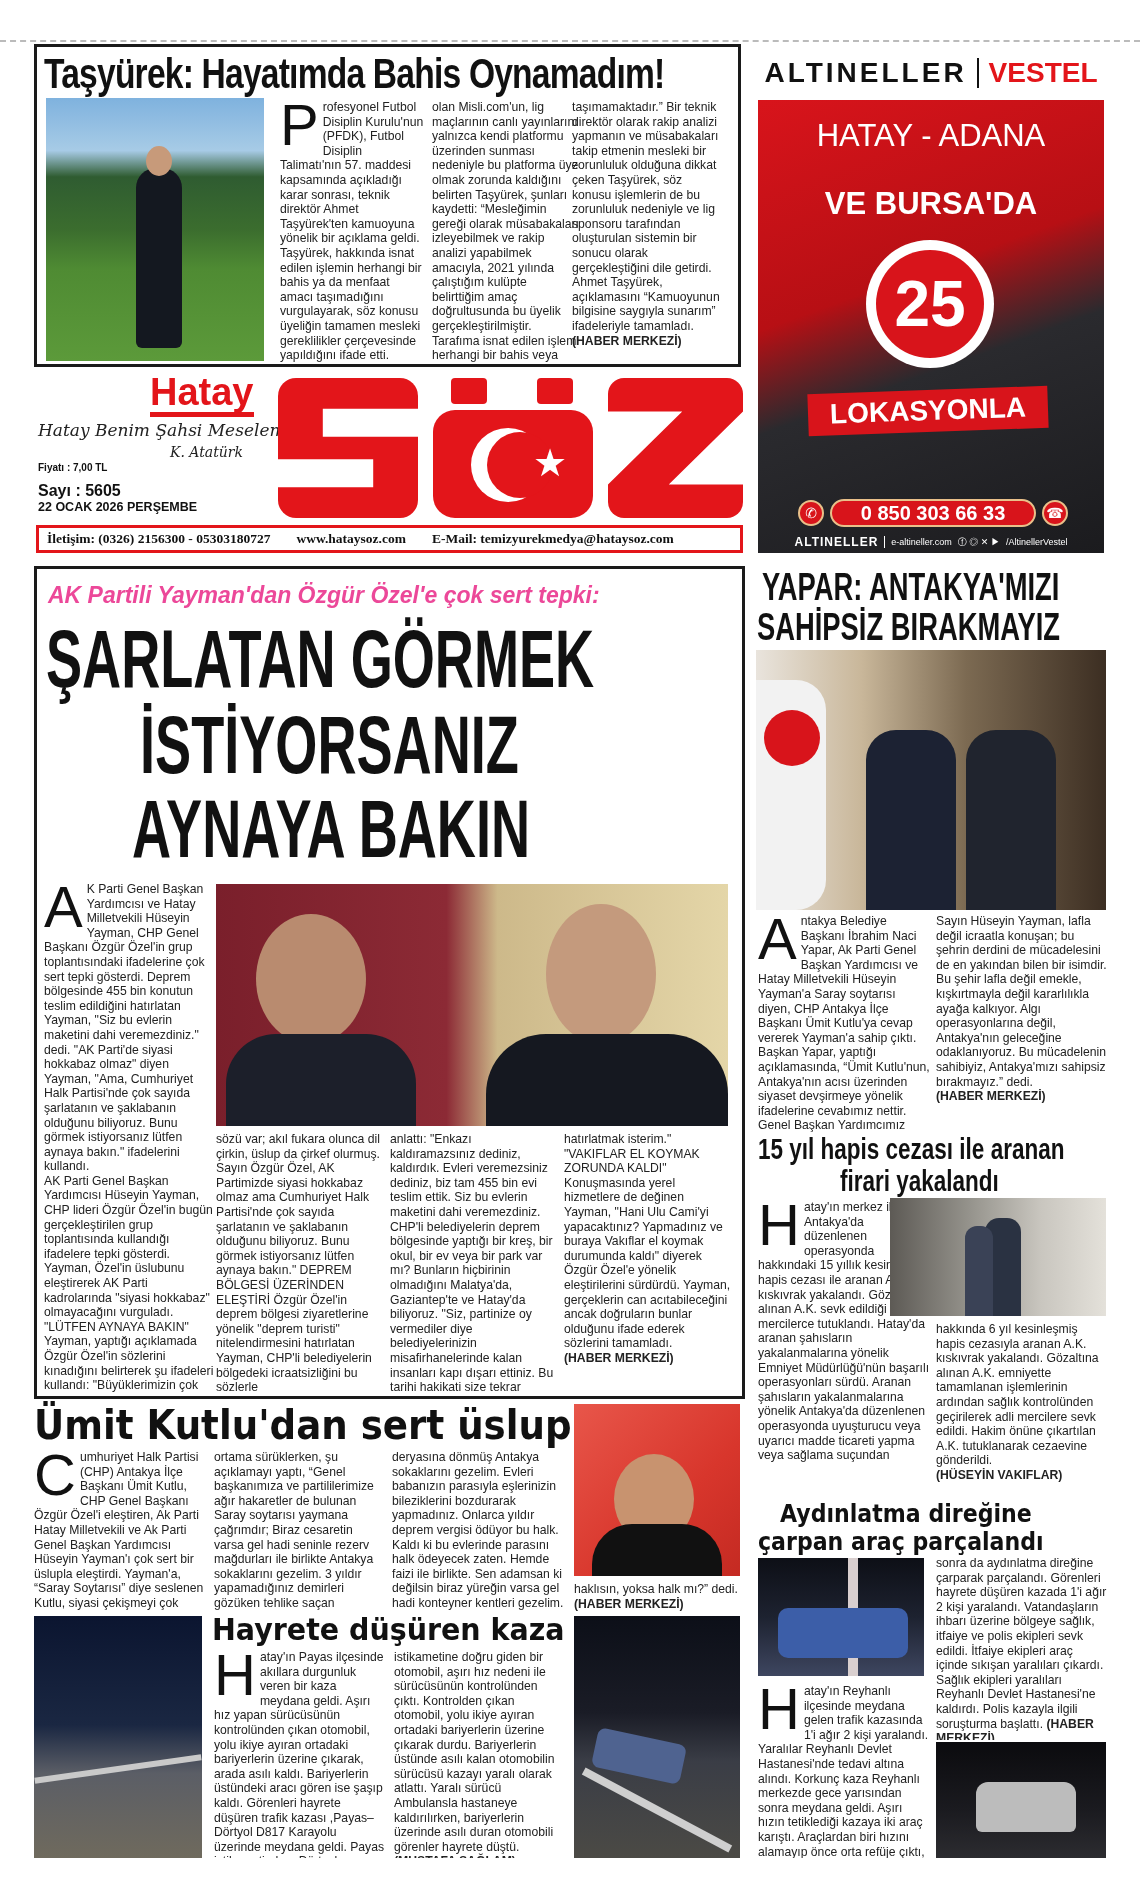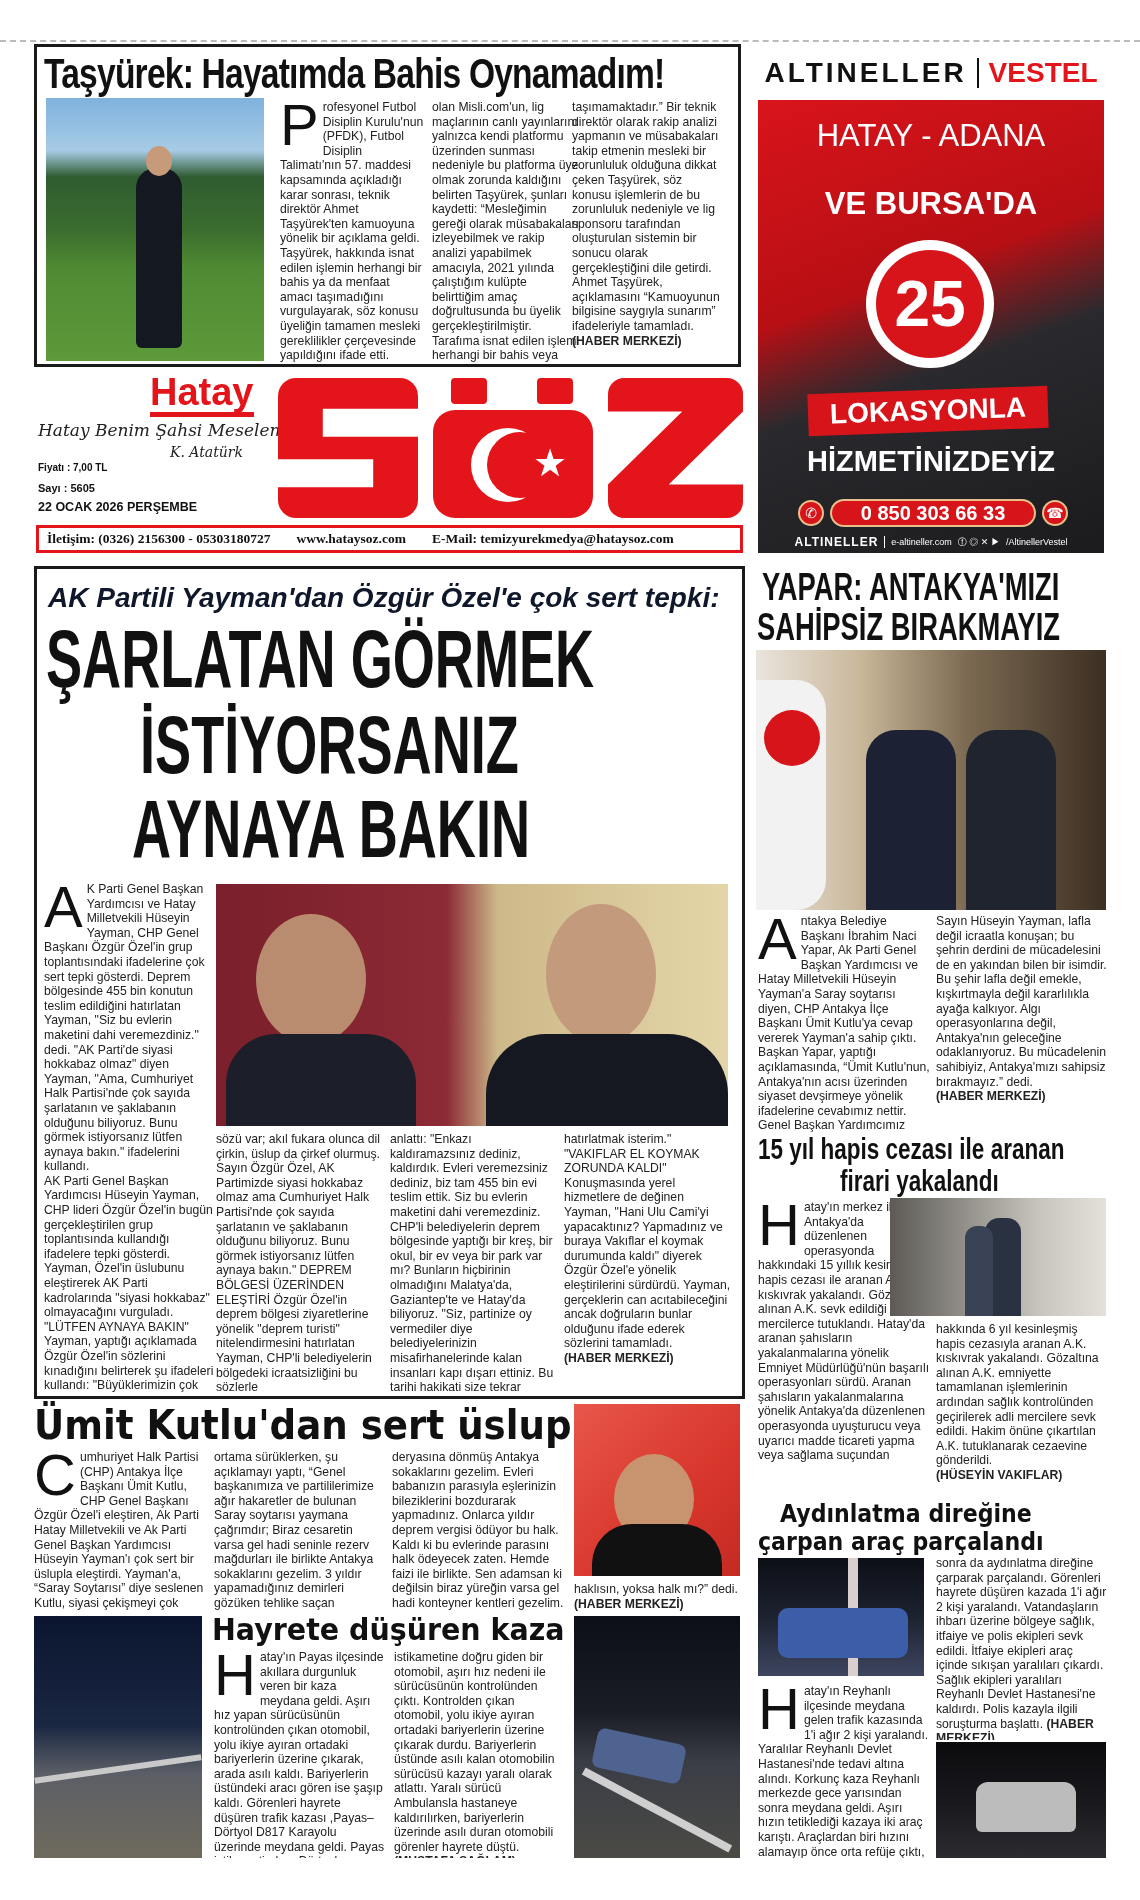--- a/index.html
+++ b/index.html
@@ -32,21 +32,21 @@
   <span>taşımamaktadır.” Bir teknik direktör olarak rakip analizi yapmanın ve müsabakaları takip etmenin mesleki bir zorunluluk olduğuna dikkat çeken Taşyürek, söz konusu işlemlerin de bu zorunluluk nedeniyle ve lig sponsoru tarafından oluşturulan sistemin bir sonucu olarak gerçekleştiğini dile getirdi. Ahmet Taşyürek, açıklamasını “Kamuoyunun bilgisine saygıyla sunarım” ifadeleriyle tamamladı.</span>
   <div class="sig">(HABER MERKEZİ)</div>
 </div>
 
 <div class="abs" style="left:150px;top:372px;font-size:38px;font-weight:bold;color:#e3151a;border-bottom:5px solid #e3151a;line-height:40px;">Hatay</div>
 <div class="abs" style="left:38px;top:420px;font-size:17px;font-family:'DejaVu Serif',serif;font-style:italic;color:#222;">Hatay Benim Şahsi Meselemdir</div>
 <div class="abs" style="left:170px;top:444px;font-size:14px;font-style:italic;font-family:'DejaVu Serif',serif;color:#222;">K. Atatürk</div>
 <div class="abs" style="left:38px;top:462px;font-size:10px;font-weight:bold;">
   <span>Fiyatı</span> <span>: 7,00 TL</span>
 </div>
-<div class="abs" style="left:38px;top:482px;font-size:11px;font-weight:bold;">
+<div class="abs" style="left:38px;top:482px;font-size:16px;font-weight:bold;">
   <span>Sayı</span> <span>: 5605</span>
 </div>
 <div class="abs" style="left:38px;top:500px;font-size:12.5px;font-weight:bold;">22 OCAK 2026 PERŞEMBE</div>
 
 <div class="abs" style="left:278px;top:378px;width:465px;height:140px;">
   <div style="position:absolute;left:0;top:0;width:140px;height:140px;background:#e3151a;border-radius:18px;clip-path:polygon(0 0,100% 0,100% 22%,32% 22%,32% 42%,100% 42%,100% 100%,0 100%,0 78%,68% 78%,68% 58%,0 58%)"></div>
   <div style="position:absolute;left:155px;top:0;width:160px;height:140px;">
     <div style="position:absolute;left:18px;top:0;width:36px;height:26px;background:#e3151a;border-radius:4px"></div>
     <div style="position:absolute;left:104px;top:0;width:36px;height:26px;background:#e3151a;border-radius:4px"></div>
     <div style="position:absolute;left:0;top:32px;width:160px;height:108px;background:#e3151a;border-radius:22px"></div>
@@ -69,38 +69,37 @@
     <span style="width:2px;height:30px;background:#111"></span>
     <span style="color:#e3151a;letter-spacing:0">VESTEL</span>
   </div>
   <div style="position:absolute;left:2px;top:52px;width:346px;height:453px;background:linear-gradient(160deg,#d8141b 0%,#b70f14 40%,#2a2a2e 58%,#1b1b1e 100%);overflow:hidden;">
     <div style="position:absolute;top:18px;width:100%;text-align:center;color:#fff;font-weight:normal;font-size:31px;">HATAY - ADANA</div>
     <div style="position:absolute;top:86px;width:100%;text-align:center;color:#fff;font-weight:bold;font-size:31px;">VE BURSA'DA</div>
     <div style="position:absolute;left:108px;top:140px;width:128px;height:128px;border-radius:50%;background:#fff;display:flex;align-items:center;justify-content:center;">
       <div style="width:108px;height:108px;border-radius:50%;background:#d8141b;display:flex;align-items:center;justify-content:center;color:#fff;font-weight:bold;font-size:64px;text-align:right;">25</div>
     </div>
     <div style="position:absolute;left:50px;top:290px;width:240px;height:42px;background:#d8141b;color:#fff;font-weight:bold;font-size:28px;text-align:center;line-height:42px;transform:rotate(-2deg)">LOKASYONLA</div>
-    <div style="position:absolute;top:345px;width:100%;text-align:center;color:#fff;font-weight:bold;font-size:29px;">HİZMETİNİZDEYİZ</div>
     <div style="position:absolute;left:40px;top:398px;width:270px;height:30px;display:flex;align-items:center;gap:6px;">
       <span style="width:26px;height:26px;border-radius:50%;background:#d8141b;border:2px solid #e9c08a;color:#fff;font-size:14px;text-align:center;line-height:22px">✆</span>
       <span style="flex:1;height:28px;border-radius:14px;background:#d8141b;border:2px solid #e9c08a;color:#fff;font-weight:bold;font-size:20px;text-align:center;line-height:24px">0 850 303 66 33</span>
       <span style="width:26px;height:26px;border-radius:50%;background:#d8141b;border:2px solid #e9c08a;color:#fff;font-size:14px;text-align:center;line-height:22px">☎</span>
     </div>
     <div style="position:absolute;left:0;bottom:4px;width:100%;display:flex;align-items:center;justify-content:center;gap:6px;color:#fff;font-size:9px;">
       <span style="font-weight:bold;font-size:12px;letter-spacing:1px">ALTINELLER</span>
       <span style="width:1px;height:12px;background:#fff"></span>
       <span>e-altineller.com</span>
       <span>ⓕ ◎ ✕ ▶</span>
       <span>/AltinellerVestel</span>
     </div>
   </div>
 </div>
 
 <div class="abs box" style="left:34px;top:566px;width:711px;height:833px;"></div>
-<div class="abs" style="left:48px;top:582px;font-size:28px;font-weight:bold;font-style:italic;color:#0f172a;white-space:nowrap;">AK Partili Yayman'dan Özgür Özel'e çok sert tepki:</div>
+<div class="abs" style="left:48px;top:582px;font-size:23px;font-weight:bold;font-style:italic;color:#ec4899;white-space:nowrap;">AK Partili Yayman'dan Özgür Özel'e çok sert tepki:</div>
 <div class="title-sq" style="left:46px;top:612px;font-size:82px;transform:scaleX(0.66);">ŞARLATAN GÖRMEK</div>
 <div class="title-sq" style="left:140px;top:698px;font-size:82px;transform:scaleX(0.66);">İSTİYORSANIZ</div>
 <div class="title-sq" style="left:132px;top:782px;font-size:82px;transform:scaleX(0.66);">AYNAYA BAKIN</div>
 
 <div class="col" style="left:44px;top:882px;width:170px;height:510px;">
   <span class="drop">A</span><span>K Parti Genel Başkan Yardımcısı ve Hatay Milletvekili Hüseyin Yayman, CHP Genel Başkanı Özgür Özel'in grup toplantısındaki ifadelerine çok sert tepki gösterdi. Deprem bölgesinde 455 bin konutun teslim edildiğini hatırlatan Yayman, "Siz bu evlerin maketini dahi veremezdiniz." dedi. "AK Parti'de siyasi hokkabaz olmaz" diyen Yayman, "Ama, Cumhuriyet Halk Partisi'nde çok sayıda şarlatanın ve şaklabanın olduğunu biliyoruz. Bunu görmek istiyorsanız lütfen aynaya bakın." ifadelerini kullandı.</span>
   <div>AK Parti Genel Başkan Yardımcısı Hüseyin Yayman, CHP lideri Özgür Özel'in bugün gerçekleştirilen grup toplantısında kullandığı ifadelere tepki gösterdi. Yayman, Özel'in üslubunu eleştirerek AK Parti kadrolarında "siyasi hokkabaz" olmayacağını vurguladı. "LÜTFEN AYNAYA BAKIN" Yayman, yaptığı açıklamada Özgür Özel'in sözlerini kınadığını belirterek şu ifadeleri kullandı: "Büyüklerimizin çok güzel bir</div>
 </div>
 <div class="photo" style="left:216px;top:884px;width:512px;height:242px;background:linear-gradient(90deg,#7a1f2b 0%,#8c2a35 45%,#cdb98a 55%,#e4d6a8 100%);">
   <div style="position:absolute;left:40px;top:30px;width:110px;height:130px;background:#b98b6f;border-radius:50%"></div>

